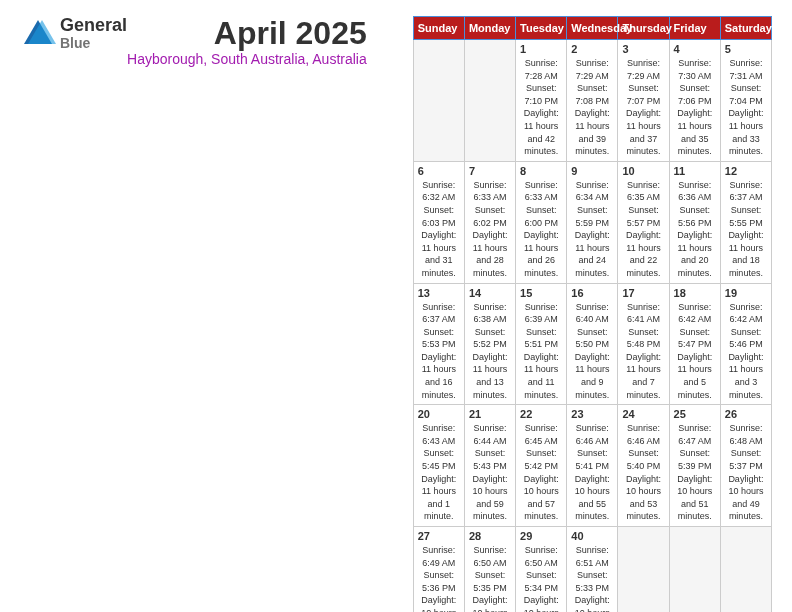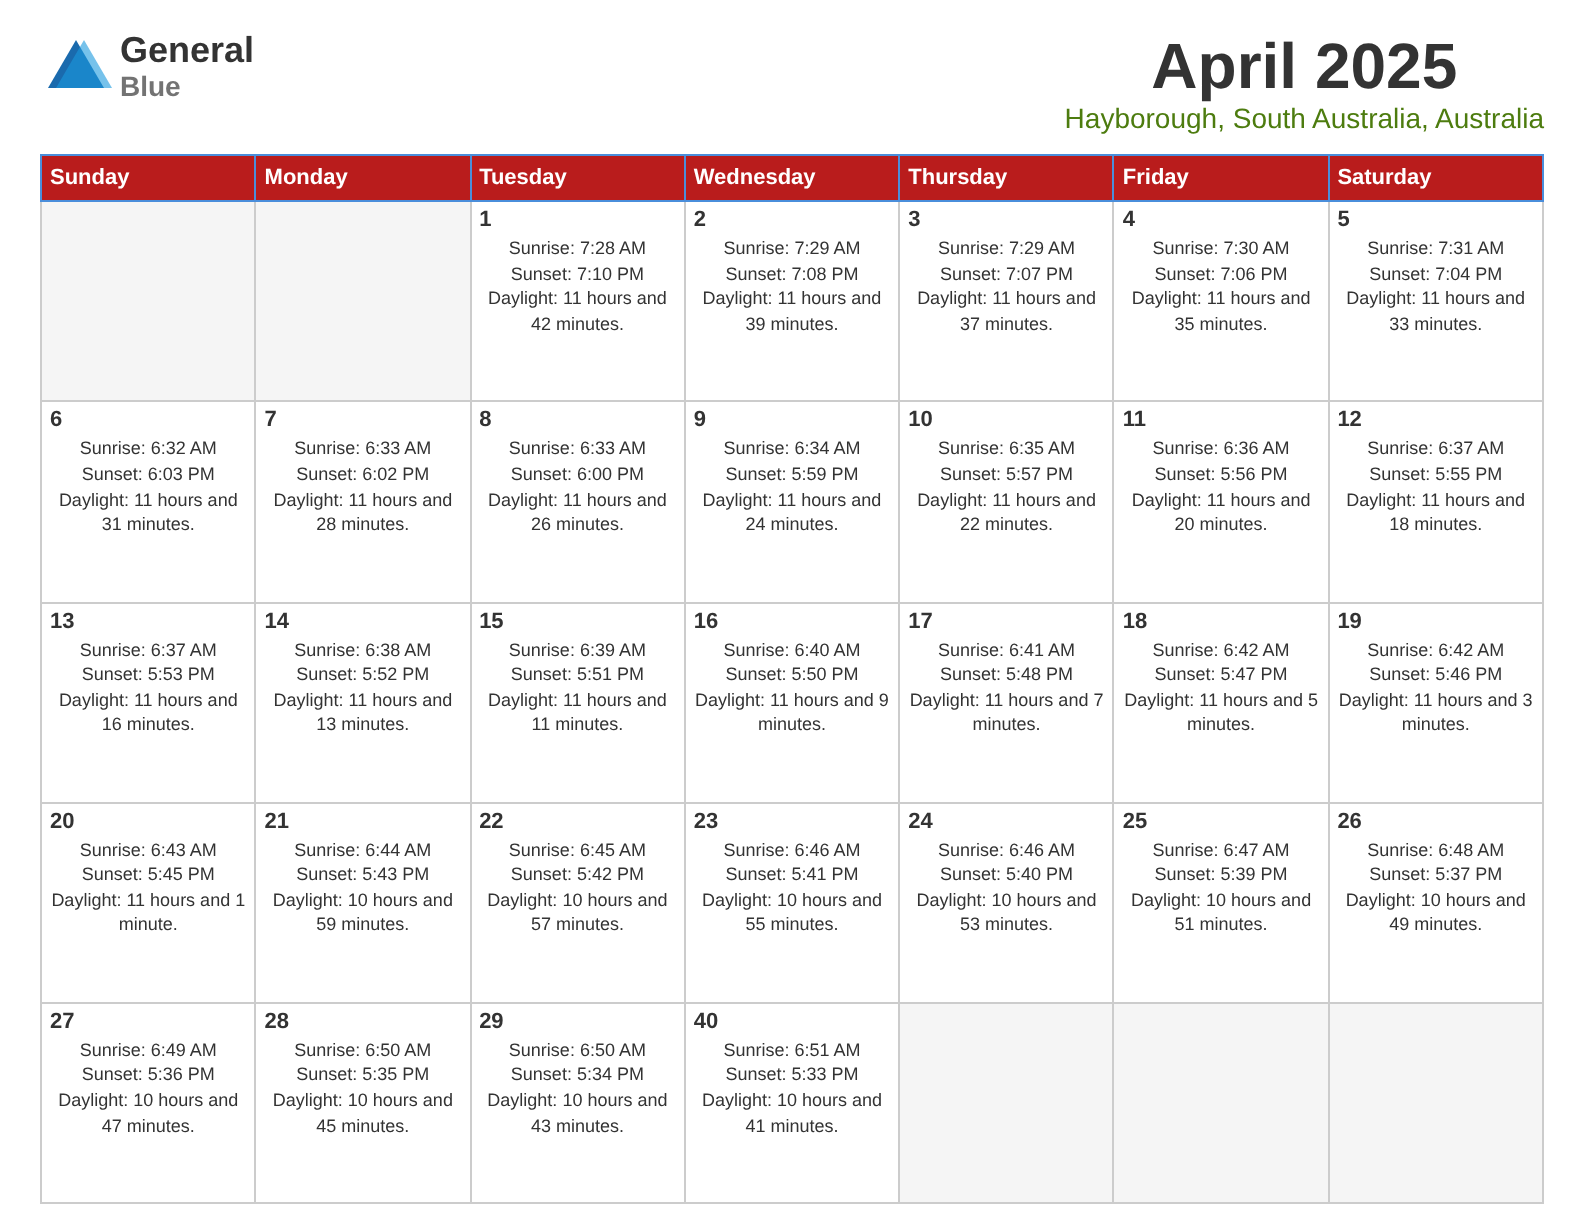--- a/index.html
+++ b/index.html
@@ -8,21 +8,22 @@
       background: #fff;
       width: 792px;
       height: 612px;
       overflow: hidden;
     }
     .page {
       width: 792px;
       height: 612px;
       padding: 16px 20px 10px 20px;
       display: flex;
-      flex-direction: column;
+      flex-direction: row;
+      gap: 46px;
     }
     .header {
       display: flex;
       justify-content: space-between;
       align-items: flex-start;
       margin-bottom: 10px;
     }
     .logo {
       display: flex;
       align-items: center;
@@ -41,31 +42,31 @@
       font-size: 14px;
       font-weight: bold;
       color: #737373;
     }
     .logo-icon {
       width: 36px;
       height: 36px;
       margin-right: 4px;
     }
     .title-block {
-      text-align: center;
+      text-align: right;
     }
     .month-title {
       font-size: 32px;
       font-weight: bold;
       color: #333;
       line-height: 1.1;
     }
     .subtitle {
       font-size: 14px;
-      color: #4d7c0f;
+      color: #a21caf;
     }
     .calendar {
       flex: 1;
       border: 1px solid #ccc;
       border-collapse: collapse;
       width: 100%;
       table-layout: fixed;
     }
     .calendar th {
       background: #b91c1c;

